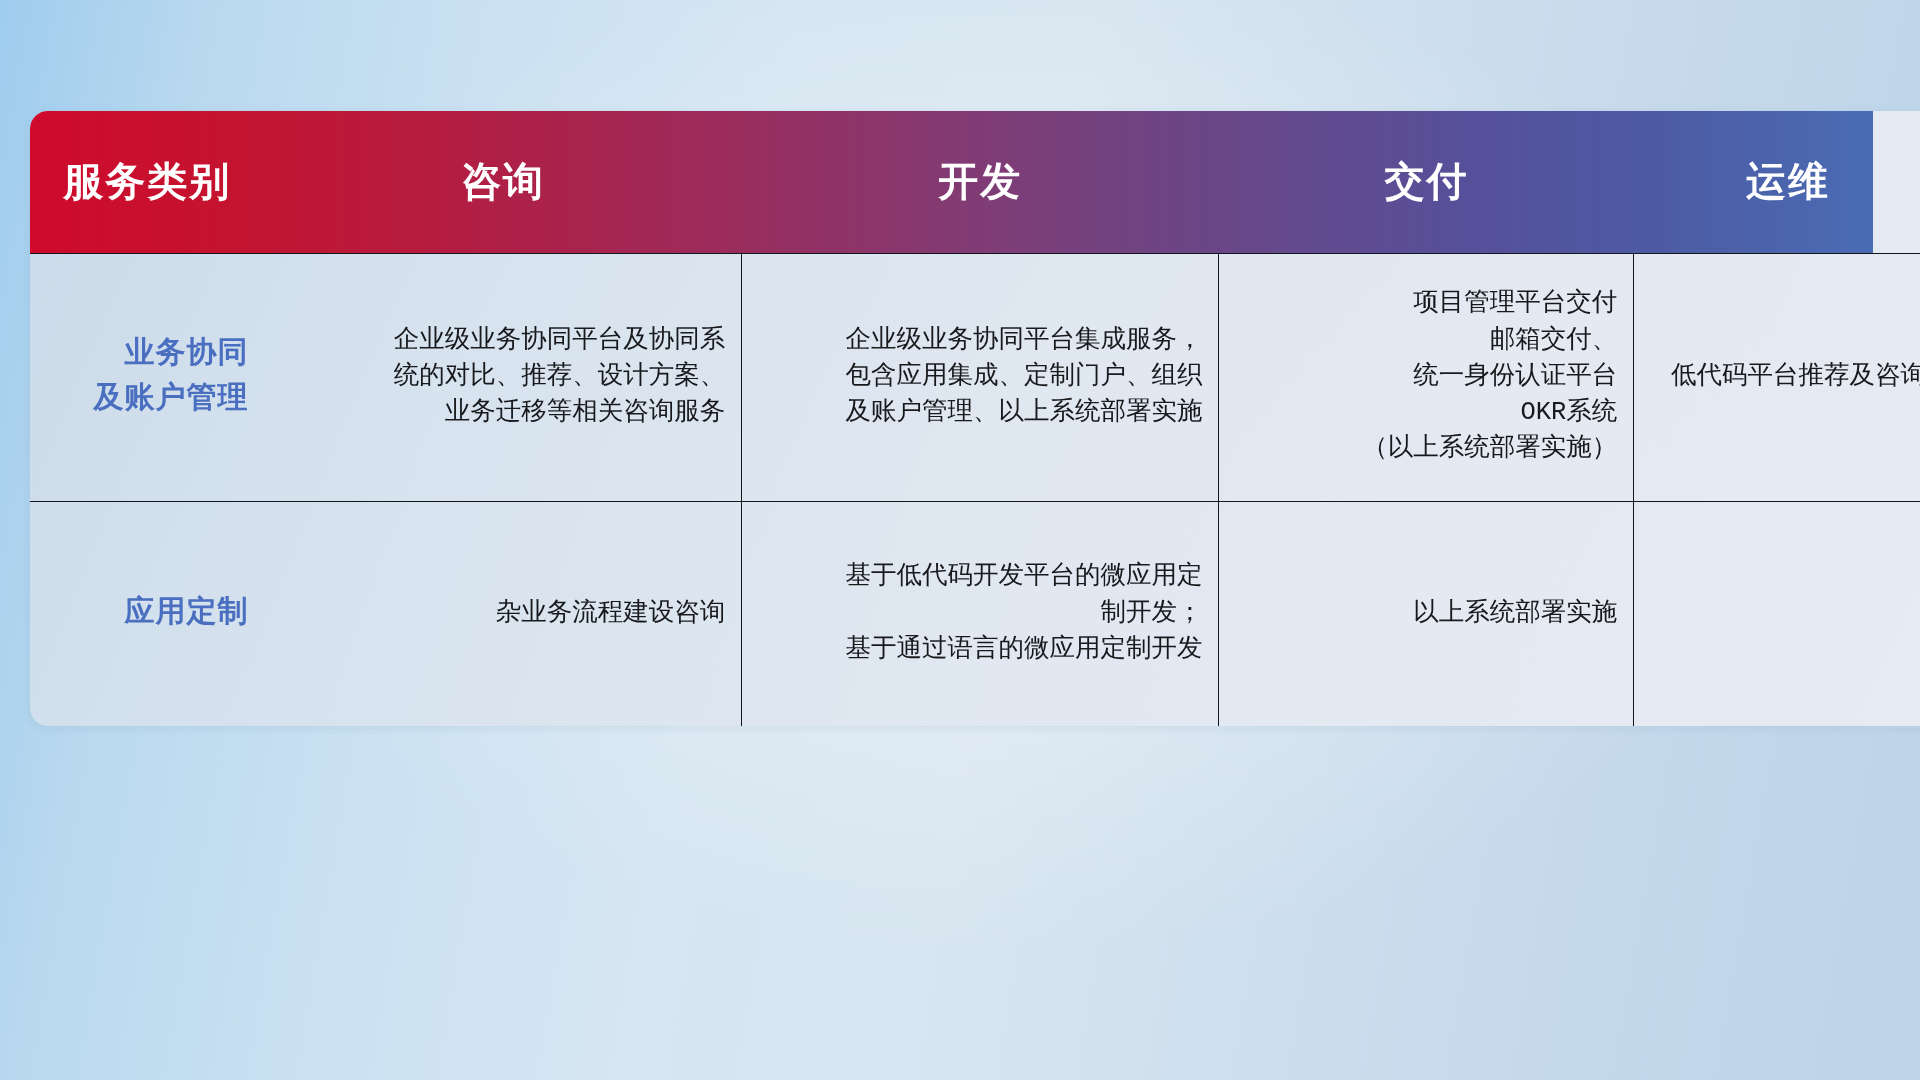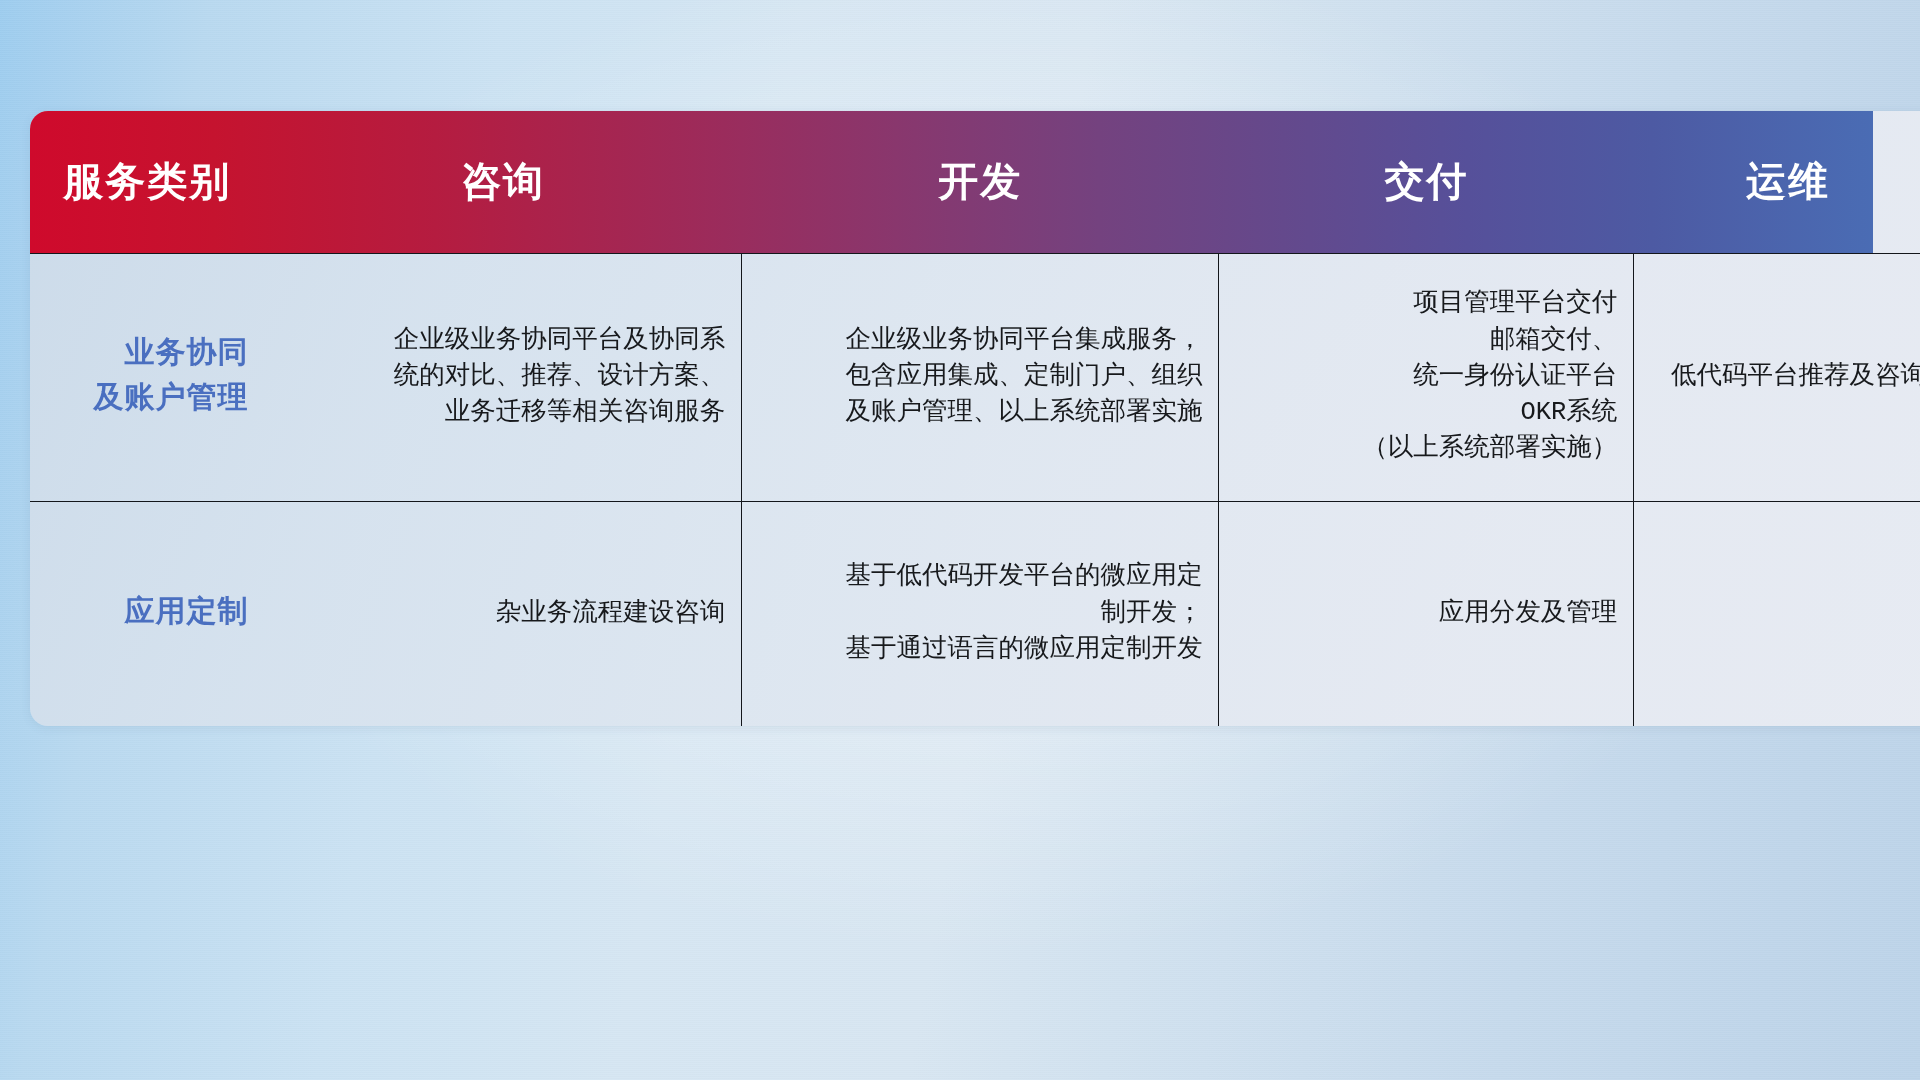--- a/index.html
+++ b/index.html
@@ -208,21 +208,21 @@
         </td>
         <td>
           <span class="cell-txt">杂业务流程建设咨询</span>
         </td>
         <td class="vsep-left">
           <span class="cell-txt">基于低代码开发平台的微应用定
 制开发；
 基于通过语言的微应用定制开发</span>
         </td>
         <td class="vsep-left">
-          <span class="cell-txt">应用分发及管理</span>
+          <span class="cell-txt">以上系统部署实施</span>
         </td>
         <td class="vsep-left">
           <span class="cell-txt"></span>
         </td>
       </tr>
 
     </tbody>
   </table>
 </div>
 

